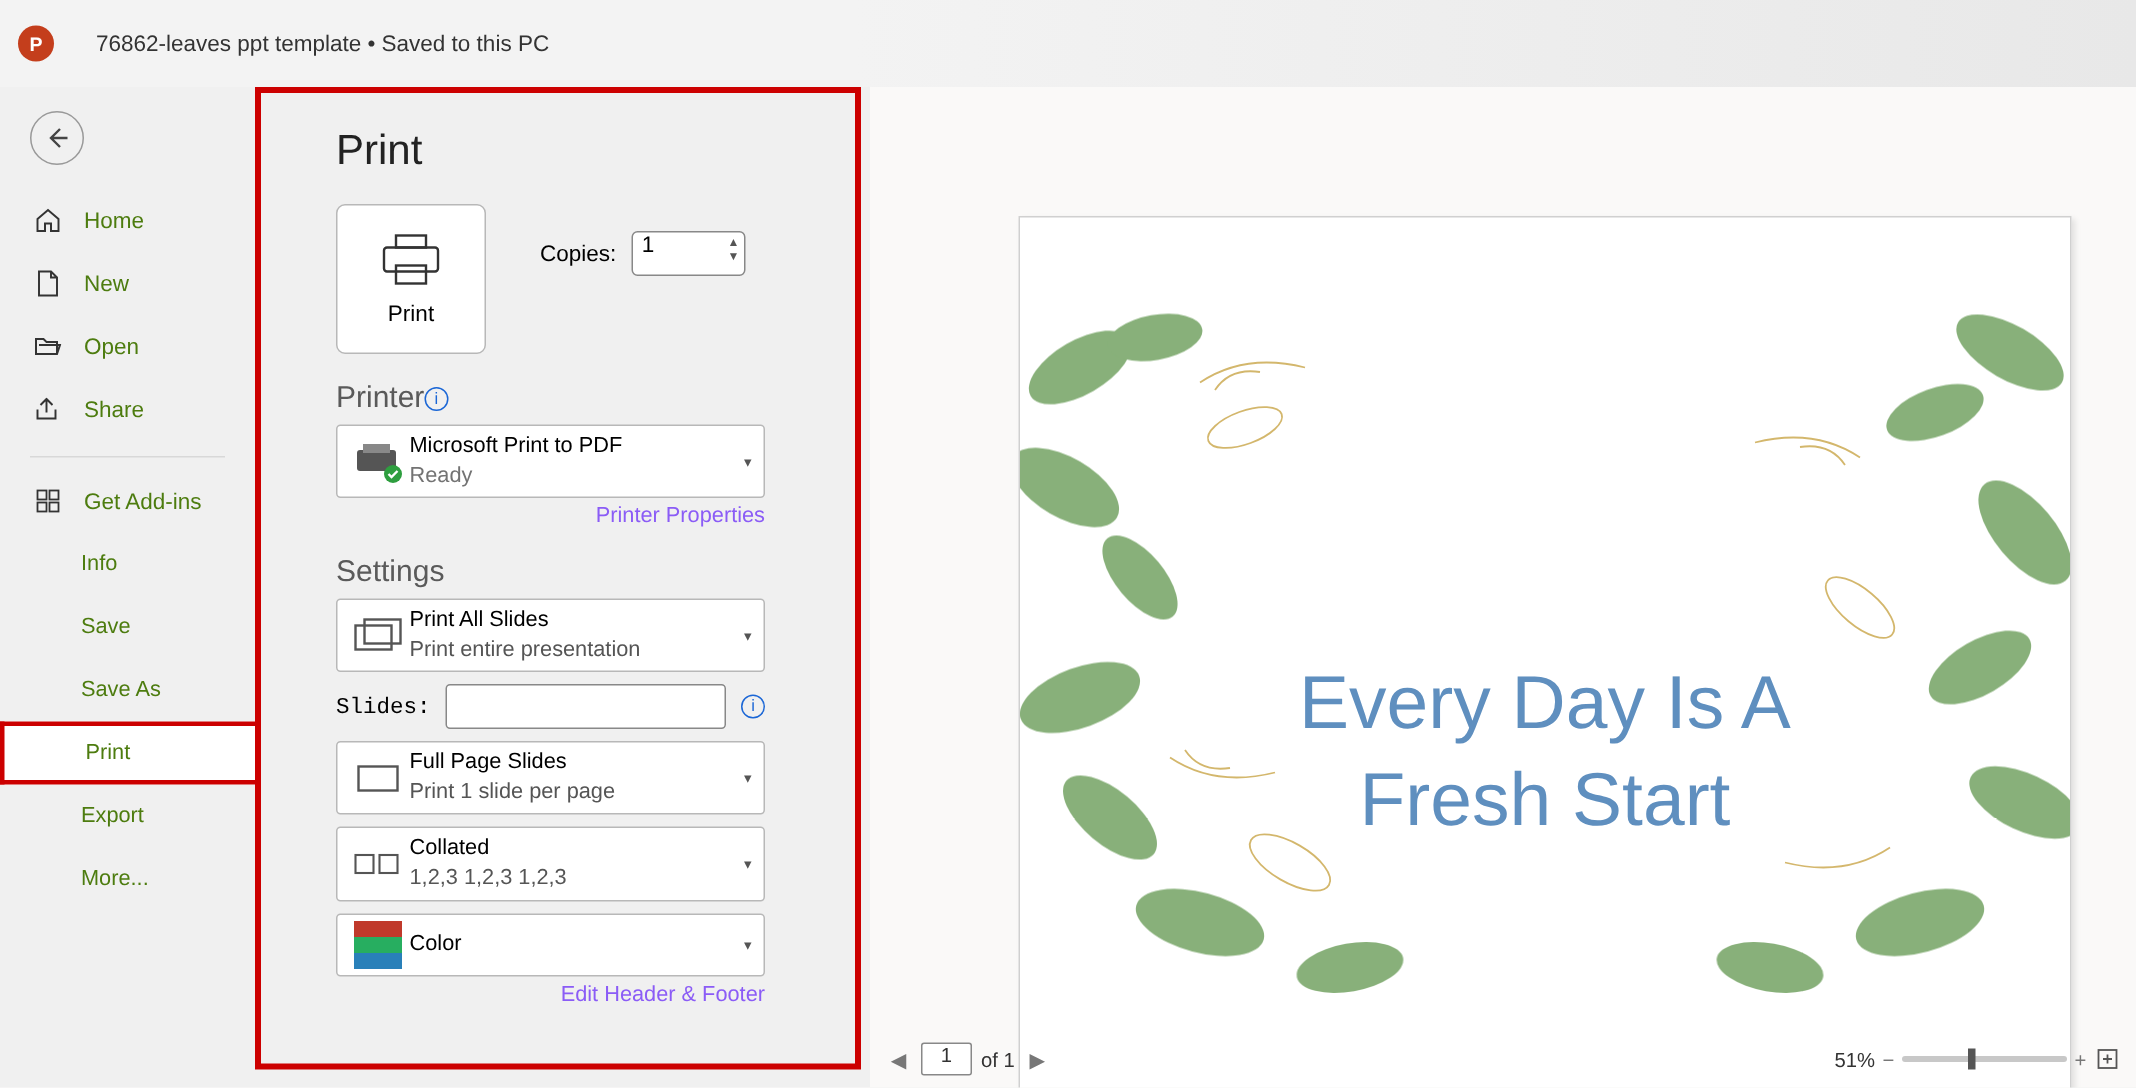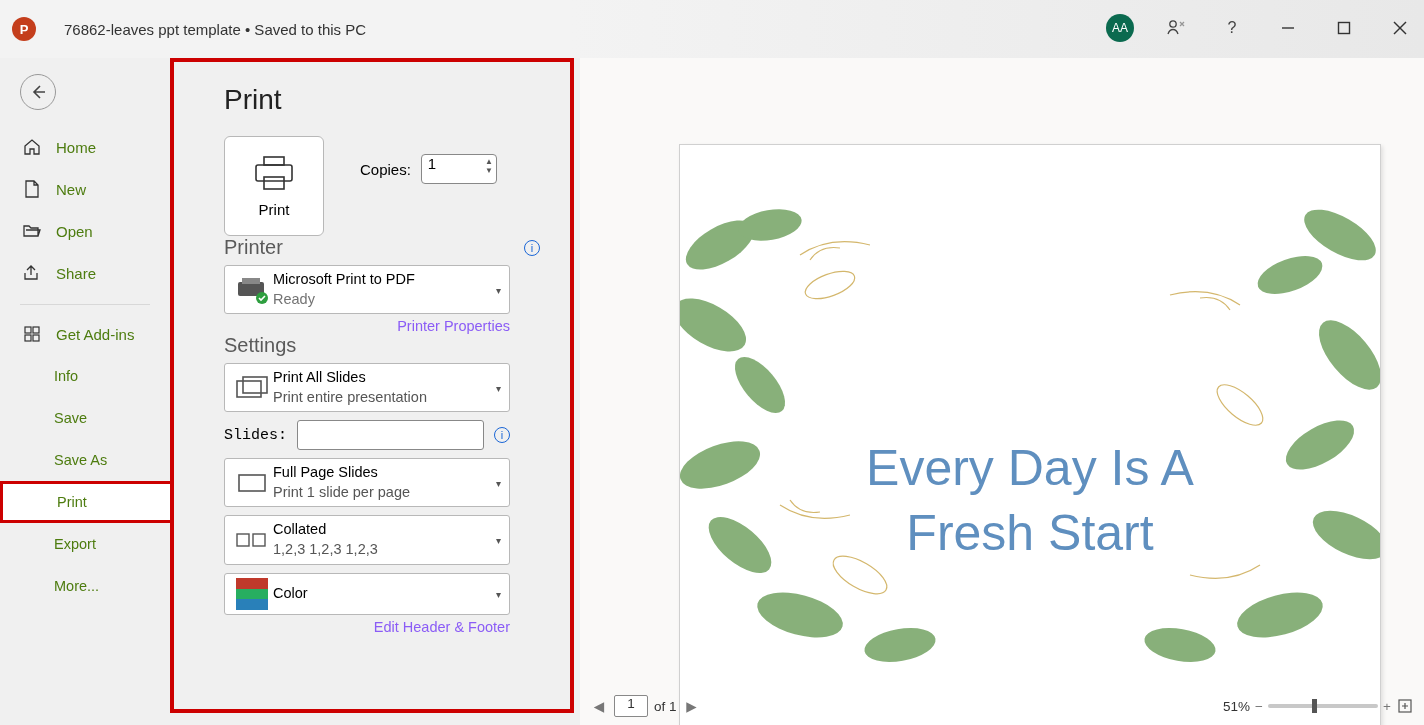--- a/index.html
+++ b/index.html
@@ -25,21 +25,21 @@
 .nav-icon { width: 20px; display: flex; align-items: center; justify-content: center; }
 
 
 .print-panel { position: absolute; left: 170px; top: 58px; width: 404px; height: 655px; border: 4px solid #c00; background: transparent; padding: 22px 30px 10px 50px; }
 .print-title { font-size: 28px; color: #222; margin-bottom: 20px; }
 .print-row1 { display: flex; align-items: flex-start; gap: 36px; }
 .print-btn { width: 100px; height: 100px; border: 1px solid #b8b8b8; border-radius: 6px; background: #fff; display: flex; flex-direction: column; align-items: center; justify-content: center; gap: 10px; }
 .copies-row { display: flex; align-items: center; gap: 10px; margin-top: 18px; }
 .copies-input { width: 76px; height: 30px; border: 1px solid #888; border-radius: 4px; padding: 0 6px; font-size: 15px; position: relative; background:#fff;}
 .spin { position:absolute; right:3px; top:2px; display:flex; flex-direction:column; font-size:8px; color:#555;}
-.section-h { font-size: 20px; color: #5a5a5a; margin-bottom: 6px; display:flex; align-items:center; justify-content:space-between;}
+.section-h { font-size: 20px; color: #5a5a5a; margin-top: 18px; margin-bottom: 6px; display:flex; align-items:center; }
 .info-i { width:16px; height:16px; border:1.4px solid #1a66d6; border-radius:50%; color:#1a66d6; font-size:11px; display:flex; align-items:center; justify-content:center;}
 .dropdown { width: 286px; border:1px solid #b8b8b8; border-radius:3px; background:#fff; display:flex; align-items:center; padding:4px 6px; position:relative; min-height:46px;}
 .dropdown .dd-icon { width:42px; display:flex; align-items:center; justify-content:center; }
 .dropdown .dd-text { display:flex; flex-direction:column; font-size:14.5px; line-height:1.35; }
 .dropdown .chev { position:absolute; right:8px; top:50%; transform:translateY(-50%); font-size:10px; color:#555;}
 .link { color:#8b5cf6; font-size:14.5px; text-align:right; display:block; margin-top:4px; width:286px;}
 .slides-row { display:flex; align-items:center; gap:10px; margin-top:8px; width:286px;}
 .slides-input { flex:1; height:30px; border:1px solid #888; border-radius:3px; background:#fff;}
 .dropdown + .dropdown, .slides-row + .dropdown { margin-top:8px; }
 .color-swatch { width:32px; height:32px; background: linear-gradient(to bottom, #c0392b 33%, #27ae60 33% 66%, #2980b9 66%); }
@@ -70,47 +70,20 @@
     <circle cx="370" cy="20" r="22"></circle>
     <path d="M440 -10 L520 70 M458 -10 L538 70 M476 -10 L556 70"></path>
   </g>
 </svg>
 
 <div class="titlebar">
   <div class="app-icon">
       <span>P</span>
     </div>
   <div class="title-text">76862-leaves ppt template • Saved to this PC</div>
-  <div class="titlebar-right">
-    <div class="avatar">AA</div>
-    <div class="tb-btn">
-      <svg width="20" height="20" viewBox="0 0 20 20">
-          <circle cx="7" cy="6" r="3.2" fill="none" stroke="#444" stroke-width="1.3"></circle>
-          <path d="M2 16c1-3 3.2-4.5 5-4.5s4 1.5 5 4.5" fill="none" stroke="#444" stroke-width="1.3"></path>
-          <path d="M14 4l4 4M18 4l-4 4" stroke="#444" stroke-width="1.3" opacity=".5"></path>
-        </svg>
-    </div>
-    <div class="tb-btn">?</div>
-    <div class="tb-btn">
-        <svg width="14" height="14">
-          <line x1="1" y1="7" x2="13" y2="7" stroke="#333" stroke-width="1.4"></line>
-        </svg>
-      </div>
-    <div class="tb-btn">
-        <svg width="14" height="14">
-          <rect x="1.5" y="1.5" width="11" height="11" fill="none" stroke="#333" stroke-width="1.4"></rect>
-        </svg>
-      </div>
-    <div class="tb-btn">
-        <svg width="14" height="14">
-          <line x1="1" y1="1" x2="13" y2="13" stroke="#333" stroke-width="1.4"></line>
-          <line x1="13" y1="1" x2="1" y2="13" stroke="#333" stroke-width="1.4"></line>
-        </svg>
-      </div>
-  </div>
 </div>
 
 <div class="leftnav">
   <div class="back-btn">
     <svg width="18" height="18" viewBox="0 0 18 18">
         <path d="M11 3 L5 9 L11 15 M5 9 H16" fill="none" stroke="#444" stroke-width="1.6"></path>
       </svg>
   </div>
   <div class="nav-item">
     <span class="nav-icon">

